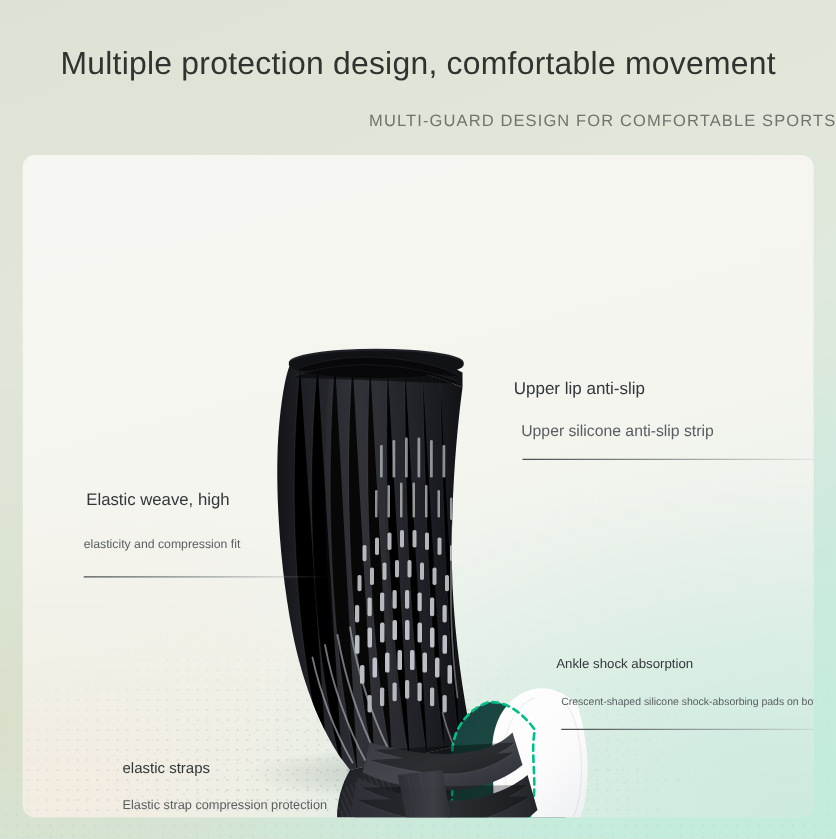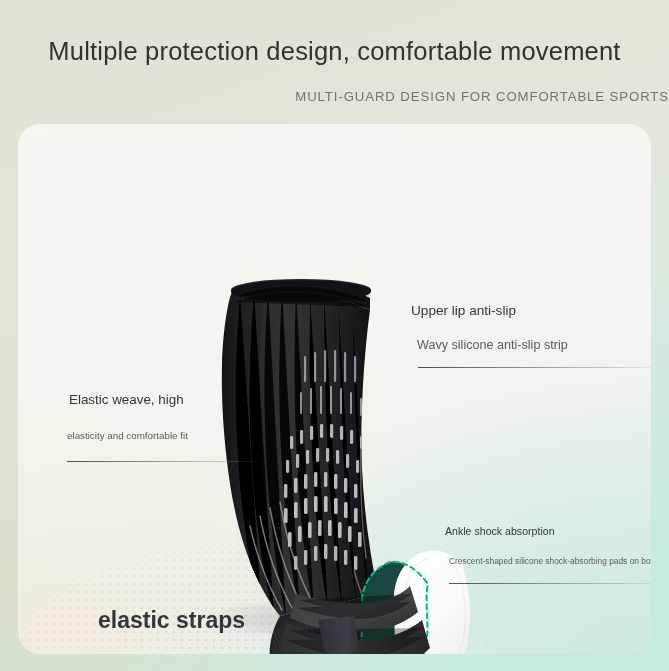--- a/index.html
+++ b/index.html
@@ -35,21 +35,21 @@
   }
   .subtitle{
     position:absolute;left:0;right:0;top:89px;text-align:right;
     font-size:13.2px;color:#6f756d;letter-spacing:.9px;font-weight:400;
     white-space:nowrap;
   }
 
   
   .card{
     position:absolute;left:18px;top:124px;width:633px;height:530px;
-    border-radius:22px;overflow:hidden;
+    border-radius:10px;overflow:hidden;
     background:
       radial-gradient(130% 95% at 97% 99%, #cdeade 0%, rgba(205,234,222,0) 55%),
       radial-gradient(95% 70% at 6% 96%, #f3ece1 0%, rgba(243,236,225,0) 62%),
       linear-gradient(165deg,#f6f7f2 0%,#f5f5ef 42%,#eef3ec 68%,#dff0e8 100%);
   }
   .card-dots{
     position:absolute;left:0;right:0;bottom:0;height:170px;
     background-image:radial-gradient(rgba(130,145,135,.26) 0.75px, transparent 1px);
     background-size:8px 8px;
     -webkit-mask-image:
@@ -82,21 +82,21 @@
   #callout-elastic-weave .c-head{font-size:13.4px;margin-left:2px;}
   #callout-elastic-weave .c-sub{font-size:9.8px;margin-top:23px;}
   #callout-elastic-weave .c-rule{width:197px;margin-top:20px;}
 
   #callout-ankle{left:427px;top:401px;}
   #callout-ankle .c-head{font-size:10.6px;}
   #callout-ankle .c-sub{font-size:8.4px;margin-top:19px;margin-left:4px;}
   #callout-ankle .c-rule{width:224px;margin-top:17px;margin-left:4px;}
 
   #callout-straps{left:80px;top:483px;}
-  #callout-straps .c-head{font-size:23px;font-weight:bold;}
+  #callout-straps .c-head{font-size:12px;}
   #callout-straps .c-sub{font-size:10.2px;margin-top:18px;}
 
   
   .product{position:absolute;left:0;top:0;width:633px;height:530px;}
   .product svg{position:absolute;left:0;top:0;}
 </style>
 </head>
 <body>
 
 <div class="stage">
@@ -387,35 +387,36 @@
           <g opacity="0.28" stroke="rgba(255,255,255,0.2)" stroke-width="0.8">
             <path d="M308,496 C314,526 320,558 324,588"></path>
             <path d="M318,494 C324,524 330,556 334,584"></path>
           </g>
         </g>
       </svg>
     </div>
 
     <div class="callout" id="callout-upper-lip">
       <div class="c-head">Upper lip anti-slip</div>
-      <div class="c-sub">Wavy silicone anti-slip strip</div>
+      <div class="c-sub">Upper silicone anti-slip strip</div>
       <div class="c-rule rule-r"></div>
     </div>
 
     <div class="callout" id="callout-elastic-weave">
       <div class="c-head">Elastic weave, high</div>
-      <div class="c-sub">elasticity and comfortable fit</div>
+      <div class="c-sub">elasticity and compression fit</div>
       <div class="c-rule rule-r"></div>
     </div>
 
     <div class="callout" id="callout-ankle">
       <div class="c-head">Ankle shock absorption</div>
       <div class="c-sub">Crescent-shaped silicone shock-absorbing pads on both sides</div>
       <div class="c-rule rule-r"></div>
     </div>
 
     <div class="callout" id="callout-straps">
       <div class="c-head">elastic straps</div>
+      <div class="c-sub">Elastic strap compression protection</div>
 
     </div>
 
   </div>
 </div>
 
 </body></html>

